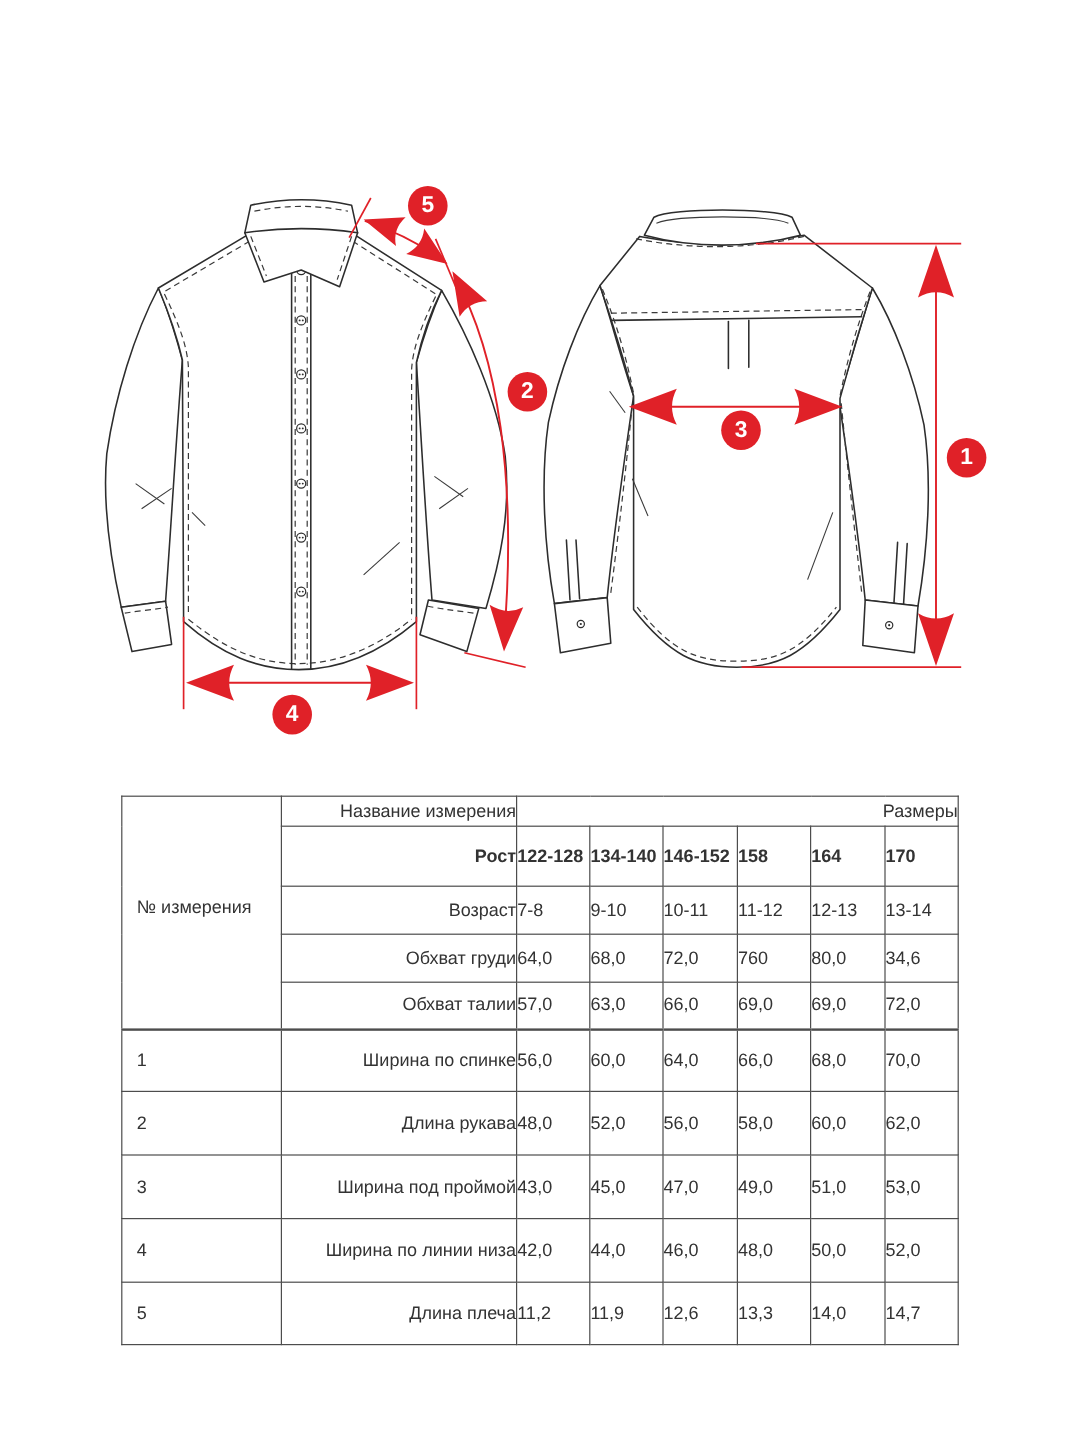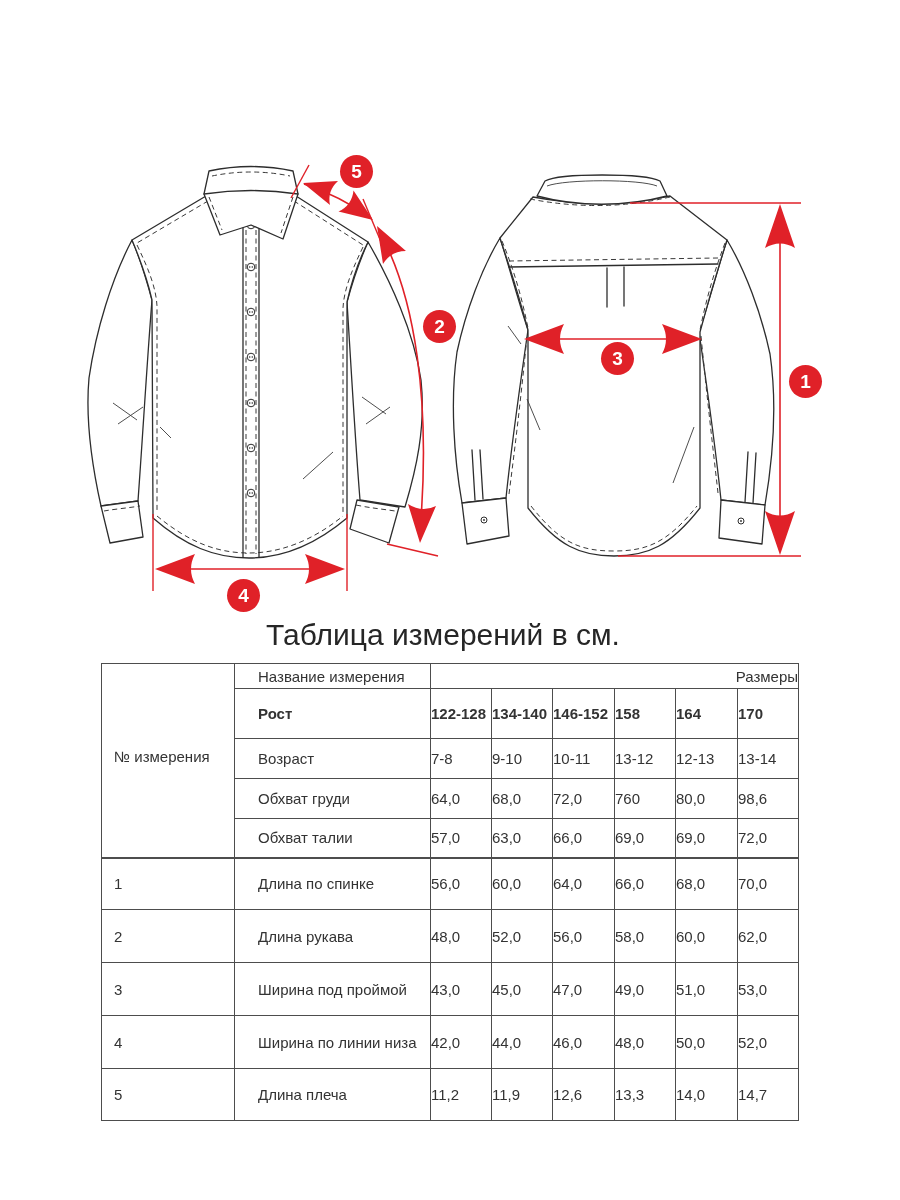--- a/index.html
+++ b/index.html
@@ -34,21 +34,21 @@
     font-size:15px;color:#333333;
   }
   table.size-table td{
     border:1px solid #4d4d4d;vertical-align:middle;
     overflow:hidden;white-space:nowrap;
   }
   tr.rA{height:25px;} tr.rB{height:50px;font-weight:bold;} tr.rC{height:40px;} tr.rD{height:40px;} tr.rE{height:39px;}
   tr.r1{height:52px;} tr.r2{height:53px;} tr.r3{height:53px;} tr.r4{height:53px;} tr.r5{height:52px;}
   td.c-id{padding:0 0 0 12px;text-align:left;}
   td.c-id-head{vertical-align:top;padding:4px 0 11px 12px;text-align:left;}
-  td.c-name{padding:0 0 0 23px;text-align:left;}
+  td.c-name{padding:0 0 0 23px;text-align:right;}
   td.c-val{text-align:left;padding:0;}
   td.c-sizes{text-align:right;padding:0;}
   tr.heavy td{border-top:2px solid #4d4d4d;}
 </style>
 </head>
 <body>
 
 <div class="page">
 
   <svg width="900" height="620" viewBox="0 0 900 620">
@@ -204,21 +204,20 @@
   <div class="badge" style="left:601px;top:342px;">
       <span>3</span>
     </div>
   <div class="badge" style="left:227px;top:579px;">
       <span>4</span>
     </div>
   <div class="badge" style="left:340px;top:155px;">
       <span>5</span>
     </div>
 
-  <h1 class="title">Таблица измерений в см.</h1>
 
   <table class="size-table">
     <colgroup>
       <col style="width:133px">
         <col style="width:196px">
       <col style="width:61px">
         <col style="width:61px">
         <col style="width:62px">
       <col style="width:61px">
         <col style="width:62px">
@@ -237,45 +236,45 @@
         <td class="c-val">146-152</td>
         <td class="c-val">158</td>
         <td class="c-val">164</td>
         <td class="c-val">170</td>
       </tr>
       <tr class="rC">
         <td class="c-name">Возраст</td>
         <td class="c-val">7-8</td>
         <td class="c-val">9-10</td>
         <td class="c-val">10-11</td>
-        <td class="c-val">13-12</td>
+        <td class="c-val">11-12</td>
         <td class="c-val">12-13</td>
         <td class="c-val">13-14</td>
       </tr>
       <tr class="rD">
         <td class="c-name">Обхват груди</td>
         <td class="c-val">64,0</td>
         <td class="c-val">68,0</td>
         <td class="c-val">72,0</td>
         <td class="c-val">760</td>
         <td class="c-val">80,0</td>
-        <td class="c-val">98,6</td>
+        <td class="c-val">34,6</td>
       </tr>
       <tr class="rE">
         <td class="c-name">Обхват талии</td>
         <td class="c-val">57,0</td>
         <td class="c-val">63,0</td>
         <td class="c-val">66,0</td>
         <td class="c-val">69,0</td>
         <td class="c-val">69,0</td>
         <td class="c-val">72,0</td>
       </tr>
       <tr class="r1 heavy">
         <td class="c-id">1</td>
-        <td class="c-name">Длина по спинке</td>
+        <td class="c-name">Ширина по спинке</td>
         <td class="c-val">56,0</td>
         <td class="c-val">60,0</td>
         <td class="c-val">64,0</td>
         <td class="c-val">66,0</td>
         <td class="c-val">68,0</td>
         <td class="c-val">70,0</td>
       </tr>
       <tr class="r2">
         <td class="c-id">2</td>
         <td class="c-name">Длина рукава</td>

